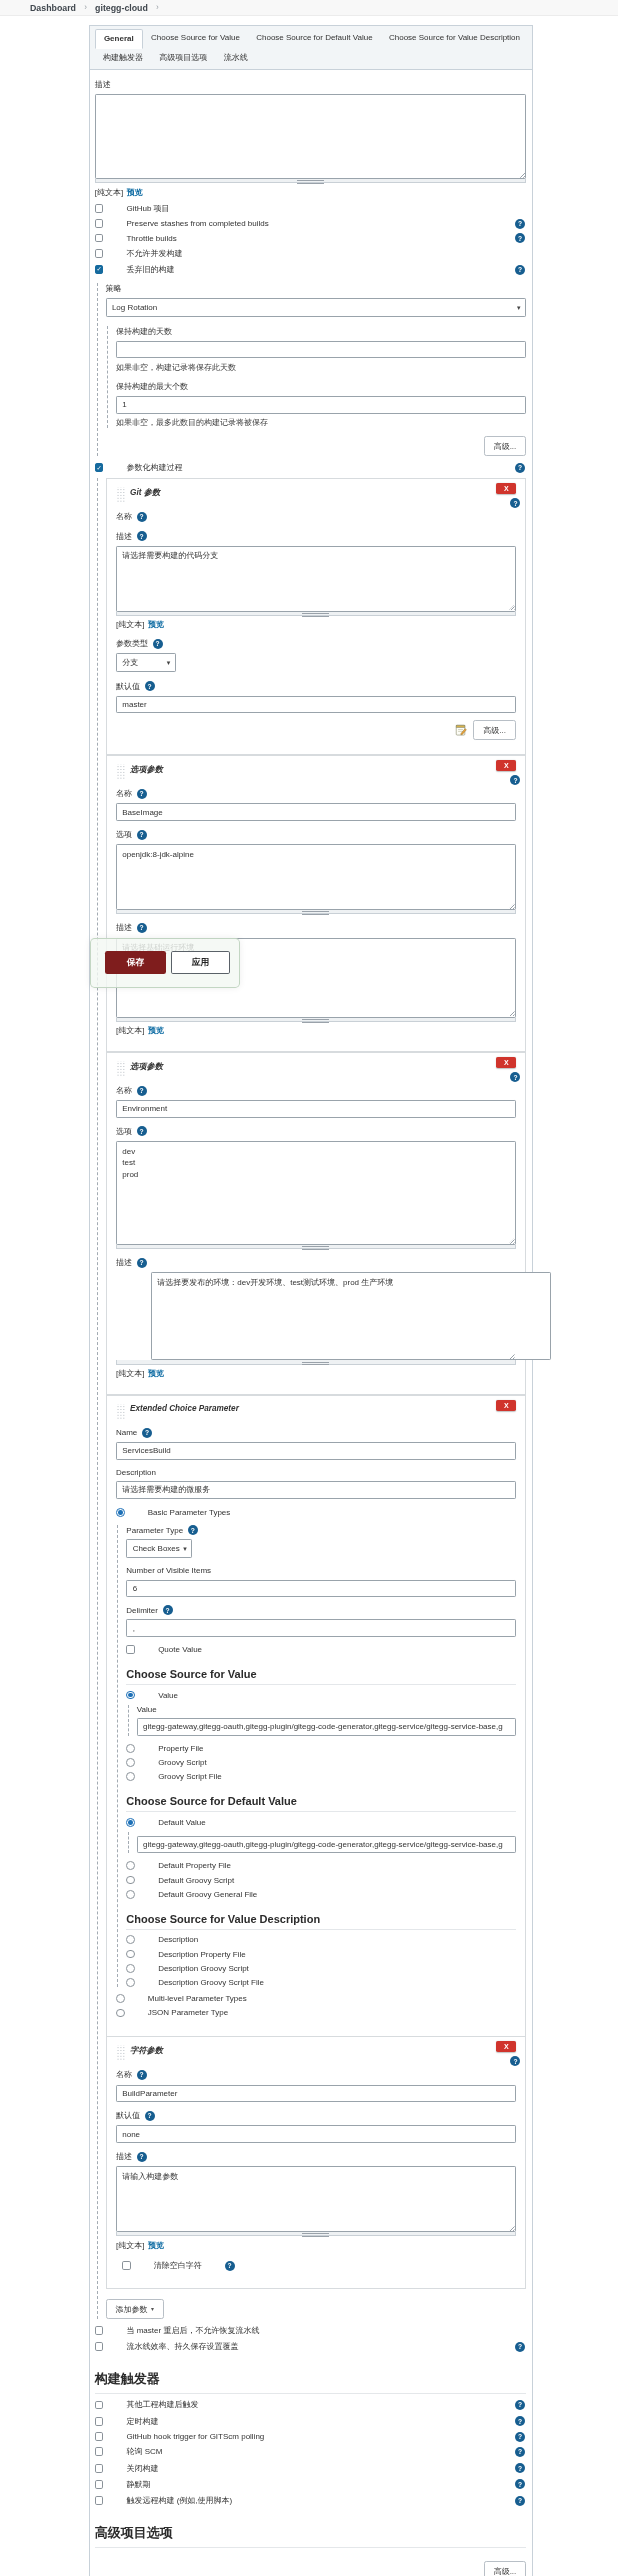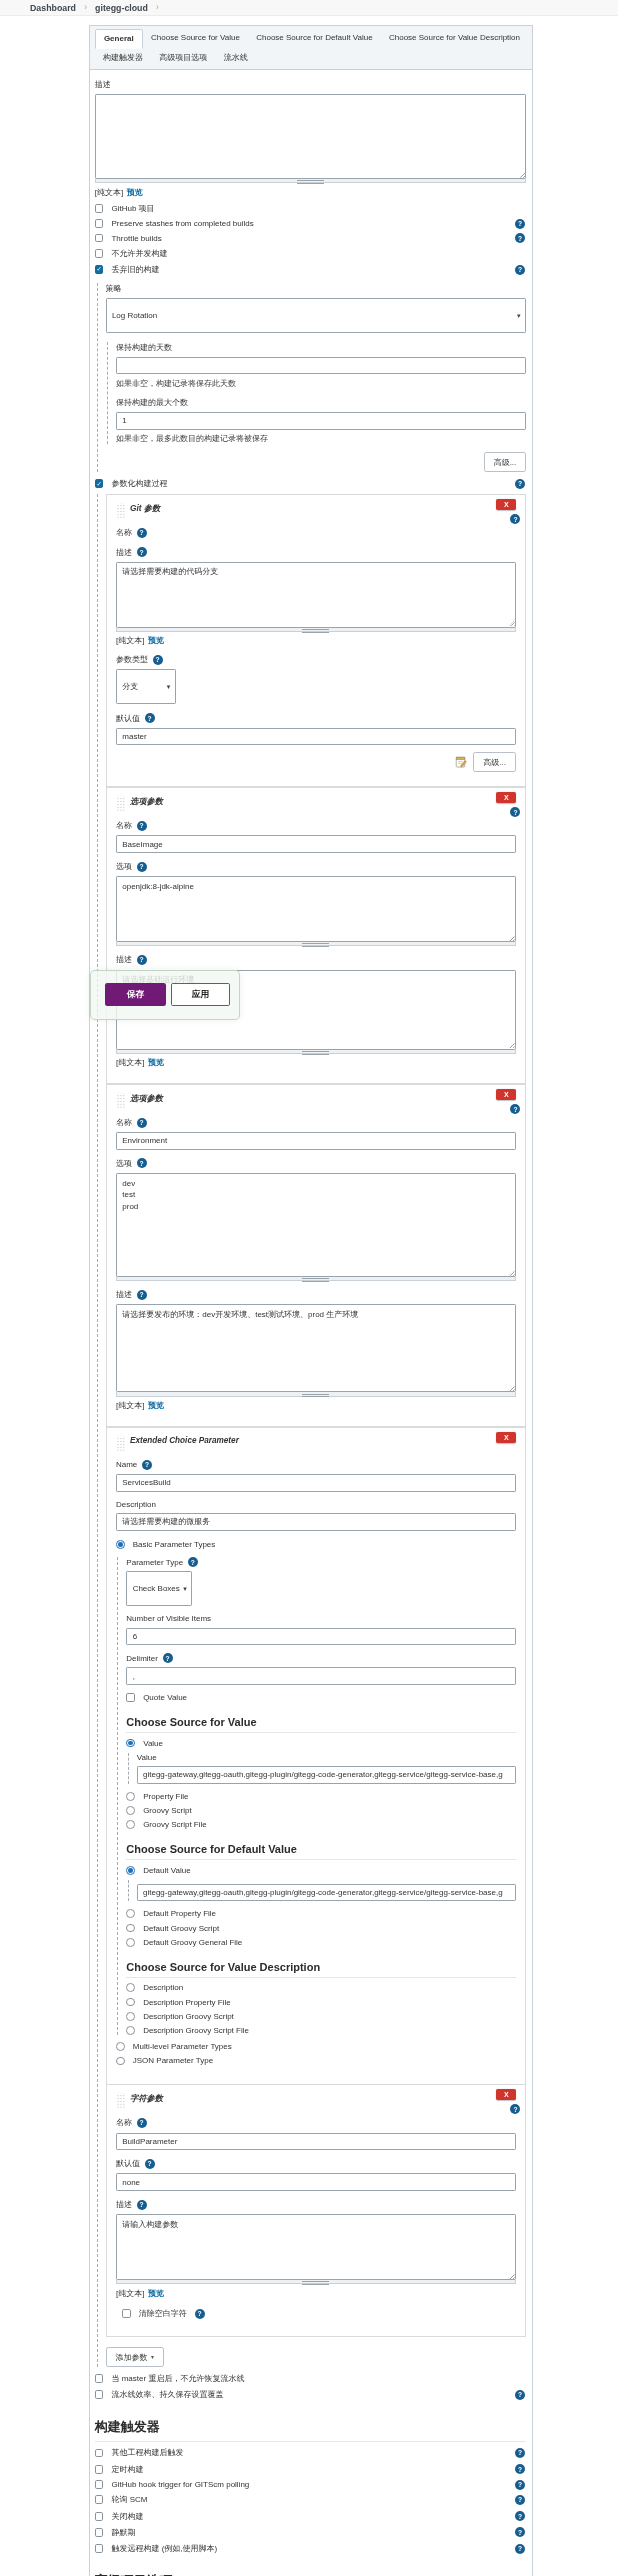--- a/index.html
+++ b/index.html
@@ -61,21 +61,21 @@
   .grip {
     position:absolute; right:1.2px; bottom:5.3px; width:5.9px; height:5.9px;
     background:repeating-linear-gradient(135deg, transparent 0 1.2px, #98a0a8 1.2px 1.8px);
     clip-path:polygon(100% 0, 100% 100%, 0 100%); pointer-events:none;
   }
   .plainrow { margin:3.5px 0 2.3px; display:flex; gap:3.5px; align-items:center; }
   .plaintxt { color:#333; }
   .lnk { color:#0b6aa2; font-weight:bold; text-decoration:none; cursor:pointer; }
   .helptext { margin:3.5px 0 8.2px; color:#3c3c3c; }
   
-  .chk-row { display:flex; align-items:center; gap:8px; margin:5.3px 0; position:relative; }
+  .chk-row { display:flex; align-items:center; gap:23px; margin:5.3px 0; position:relative; }
   .cb {
     width:8.8px; height:8.8px; border:0.6px solid #8a9299; border-radius:1.8px; background:#fff;
     flex:0 0 auto; cursor:pointer; display:inline-flex; align-items:center; justify-content:center;
   }
   .cb.on { background:#156a9e; border-color:#156a9e; }
   .cb.on::after { content:"✓"; color:#fff; font-size:6.4px; font-weight:bold; line-height:1; }
   .rd {
     width:8.8px; height:8.8px; border:0.6px solid #8a9299; border-radius:50%; background:#fff;
     flex:0 0 auto; cursor:pointer; position:relative;
   }
@@ -107,40 +107,40 @@
   }
   .ptitle { font-weight:bold; font-size:8.2px; color:#333; }
   .x-btn {
     position:absolute; top:4.1px; right:8.8px; background:#d0342c; color:#fff; font-weight:bold;
     font-size:7px; border:none; border-radius:1.8px; padding:1.8px 7.6px 2.3px; cursor:pointer;
     box-shadow:0 0.6px 1.2px rgba(0,0,0,.25); font-family:inherit;
   }
   .blk-help { position:absolute; top:19.3px; right:4.7px; }
   
   .sel {
-    position:relative; height:35px; border:0.6px solid #99a3ab; border-radius:1.2px; background:#fff;
+    position:relative; height:19px; border:0.6px solid #99a3ab; border-radius:1.2px; background:#fff;
     display:flex; align-items:center; padding:0 15.2px 0 5.3px; cursor:pointer; white-space:nowrap;
   }
   .sel::after { content:"▾"; position:absolute; right:4.7px; color:#444; font-size:7px; }
   .sel.full { width:100%; }
   .sel.small { width:60px; display:inline-flex; }
   .sel.mid { width:66px; display:inline-flex; }
   
   .h2 { font-size:13px; font-weight:bold; color:#2b2b2b; margin:17.6px 0 2.3px; padding-bottom:5.3px; border-bottom:0.6px solid #e4e7ea; }
   .h3 { font-size:11px; font-weight:bold; color:#2b2b2b; margin:14px 0 3.5px; padding-bottom:4.1px; border-bottom:0.6px solid #e4e7ea; }
   
   .notepad { width:12.3px; height:12.3px; cursor:pointer; }
   
   .floatbar {
     position:absolute; left:-26px; top:0; width:150px; height:50px; z-index:10;
     background:rgba(243,248,243,0.8); border:0.6px solid rgba(190,210,190,0.9);
     border-radius:4.7px; box-shadow:0 0 7px rgba(0,0,0,.07);
   }
   .btn-save {
-    position:absolute; left:14px; top:12.3px; width:61px; height:23.4px; background:#701a75; color:#fff;
+    position:absolute; left:14px; top:12.3px; width:61px; height:23.4px; background:#7f1d1d; color:#fff;
     font-weight:bold; font-size:8.8px; border:none; border-radius:2.3px; cursor:pointer; font-family:inherit;
   }
   .btn-apply {
     position:absolute; left:80px; top:12.3px; width:59px; height:23.4px; background:#fff; color:#222;
     font-weight:bold; font-size:8.8px; border:0.9px solid #5a6168; border-radius:1.8px; cursor:pointer; font-family:inherit;
   }
   .mt0 { margin-top:2.3px; }
   .sp { height:4.7px; }
 </style>
 </head>
@@ -351,21 +351,21 @@
 test
 prod</textarea>
           <span class="grip"></span>
           <div class="ta-strip"></div>
         </div>
         <div class="lbl-row">
             <span class="lbl">描述</span>
             <span class="help"></span>
           </div>
         <div class="ta-wrap">
-          <textarea class="ta" style="height: 88px;">请选择要发布的环境：dev开发环境、test测试环境、prod 生产环境</textarea>
+          <textarea class="ta" style="height: 88px; margin-left: 35px;">请选择要发布的环境：dev开发环境、test测试环境、prod 生产环境</textarea>
           <span class="grip"></span>
           <div class="ta-strip"></div>
         </div>
         <div class="plainrow">
           <span class="plaintxt">[纯文本]</span>
           <a class="lnk">预览</a>
         </div>
         <div class="sp"></div>
       </div>
 

